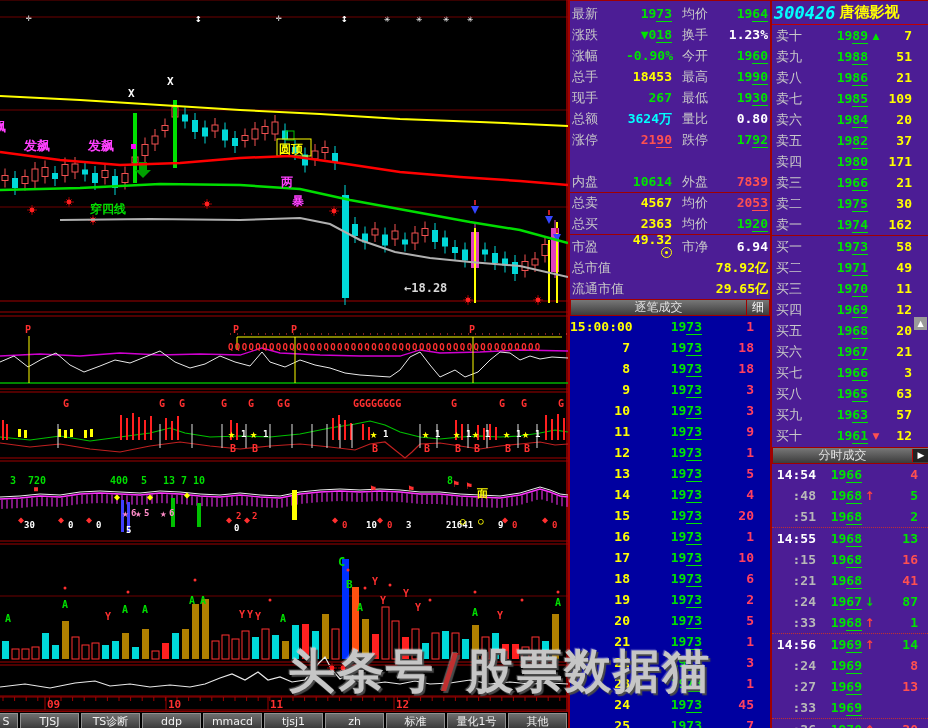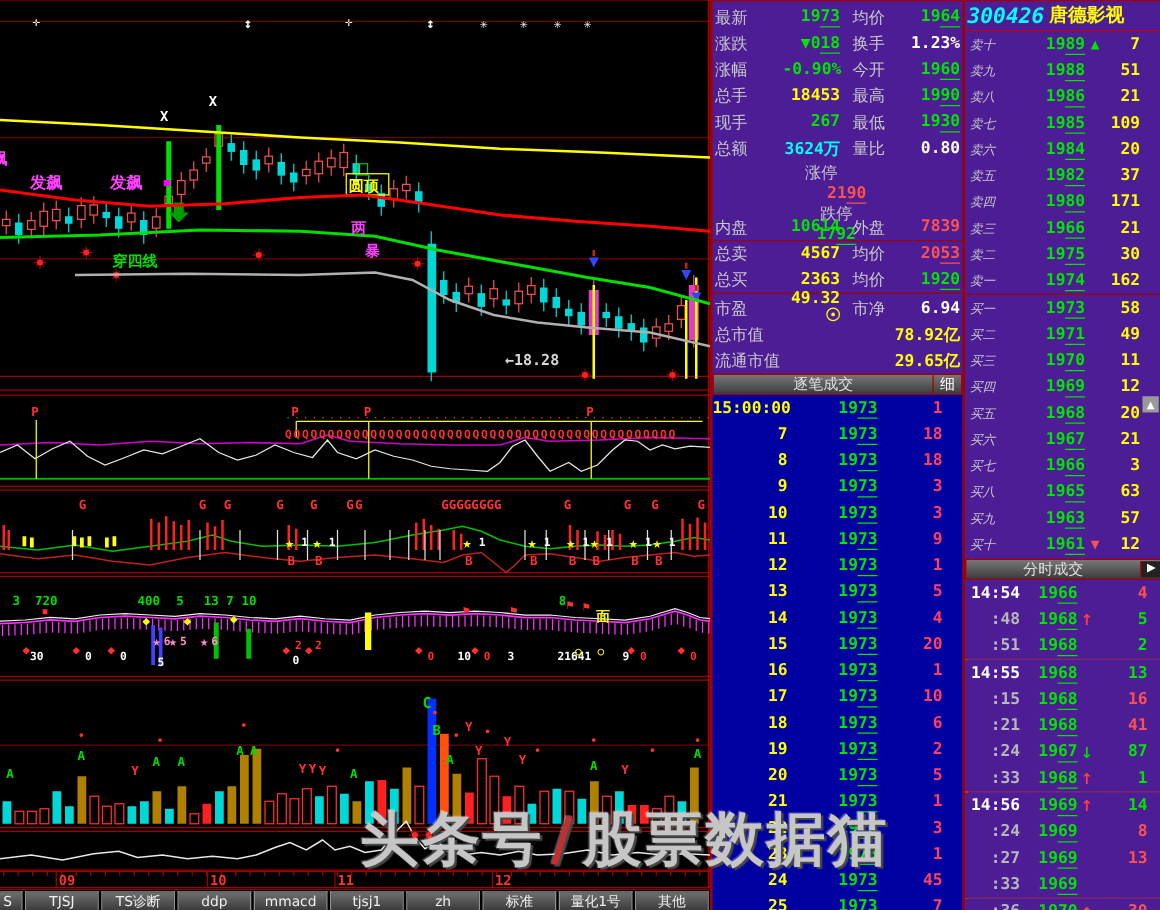--- a/index.html
+++ b/index.html
@@ -45,21 +45,21 @@
   #scroll-up{position:absolute;right:1px;top:317px;width:13px;height:13px;background:#9a9a9a;
     color:#fff;font-size:8px;line-height:13px;text-align:center;}
   
   #levels{position:absolute;left:200px;top:0;width:160px;height:728px;border-left:2px solid #a00000;
     box-sizing:border-box;border-top:1px solid #a00000;}
   #stock-head{height:23px;border-bottom:1px solid #c00000;display:flex;align-items:center;white-space:nowrap;}
   #stock-code{color:#00ffff;font-size:17px;font-weight:bold;font-style:italic;padding-left:2px;
     font-family:"DejaVu Sans Mono","Liberation Mono",monospace;}
   #stock-name{color:#ffff00;font-size:15px;font-weight:bold;padding-left:4px;}
   .lv-row{height:21px;display:flex;align-items:center;}
-  .lv-label{width:44px;padding-left:4px;color:#c8c8c8;font-size:10px;font-style:italic;}
+  .lv-label{width:44px;padding-left:4px;color:#c8c8c8;font-size:13px;}
   .lv-price{width:48px;text-align:right;font-size:13px;}
   .lv-mark{width:16px;text-align:center;font-size:9px;}
   .lv-vol{flex:1;text-align:right;padding-right:18px;color:#ffff00;font-size:13px;}
   #sellbuy-divider{border-top:1px solid #a00000;}
   
   #minute-head{height:15px;margin-top:1px;background:linear-gradient(#777,#3c3c3c);
     border:1px solid #a00000;display:flex;align-items:center;}
   #minute-title{flex:1;text-align:center;color:#e0e0e0;font-size:12px;}
   #minute-next{width:16px;height:13px;border-left:1px solid #c00000;color:#fff;font-size:9px;
     text-align:center;line-height:13px;background:#222;}
@@ -768,21 +768,21 @@
           <span class="q-v1"><span class="num c-gn">267</span></span>
           <span class="q-l2">最低</span>
           <span class="q-v2"><span class="num c-gn"><span>19</span><span class="u2">30</span></span></span>
         </div>
         <div class="q-row" style="top: 107px;">
           <span class="q-l1">总额</span>
           <span class="q-v1"><span class="num c-cy">3624万</span></span>
           <span class="q-l2">量比</span>
           <span class="q-v2"><span class="num c-wh">0.80</span></span>
         </div>
-        <div class="q-row" style="top: 128px; flex-direction: column;">
+        <div class="q-row" style="top: 128px;">
           <span class="q-l1">涨停</span>
           <span class="q-v1"><span class="num c-rd"><span>21</span><span class="u2">90</span></span></span>
           <span class="q-l2">跌停</span>
           <span class="q-v2"><span class="num c-gn"><span>17</span><span class="u2">92</span></span></span>
         </div>
         <div class="q-row" style="top: 170px;">
           <span class="q-l1">内盘</span>
           <span class="q-v1"><span class="num c-gn">10614</span></span>
           <span class="q-l2">外盘</span>
           <span class="q-v2"><span class="num c-rd">7839</span></span>

